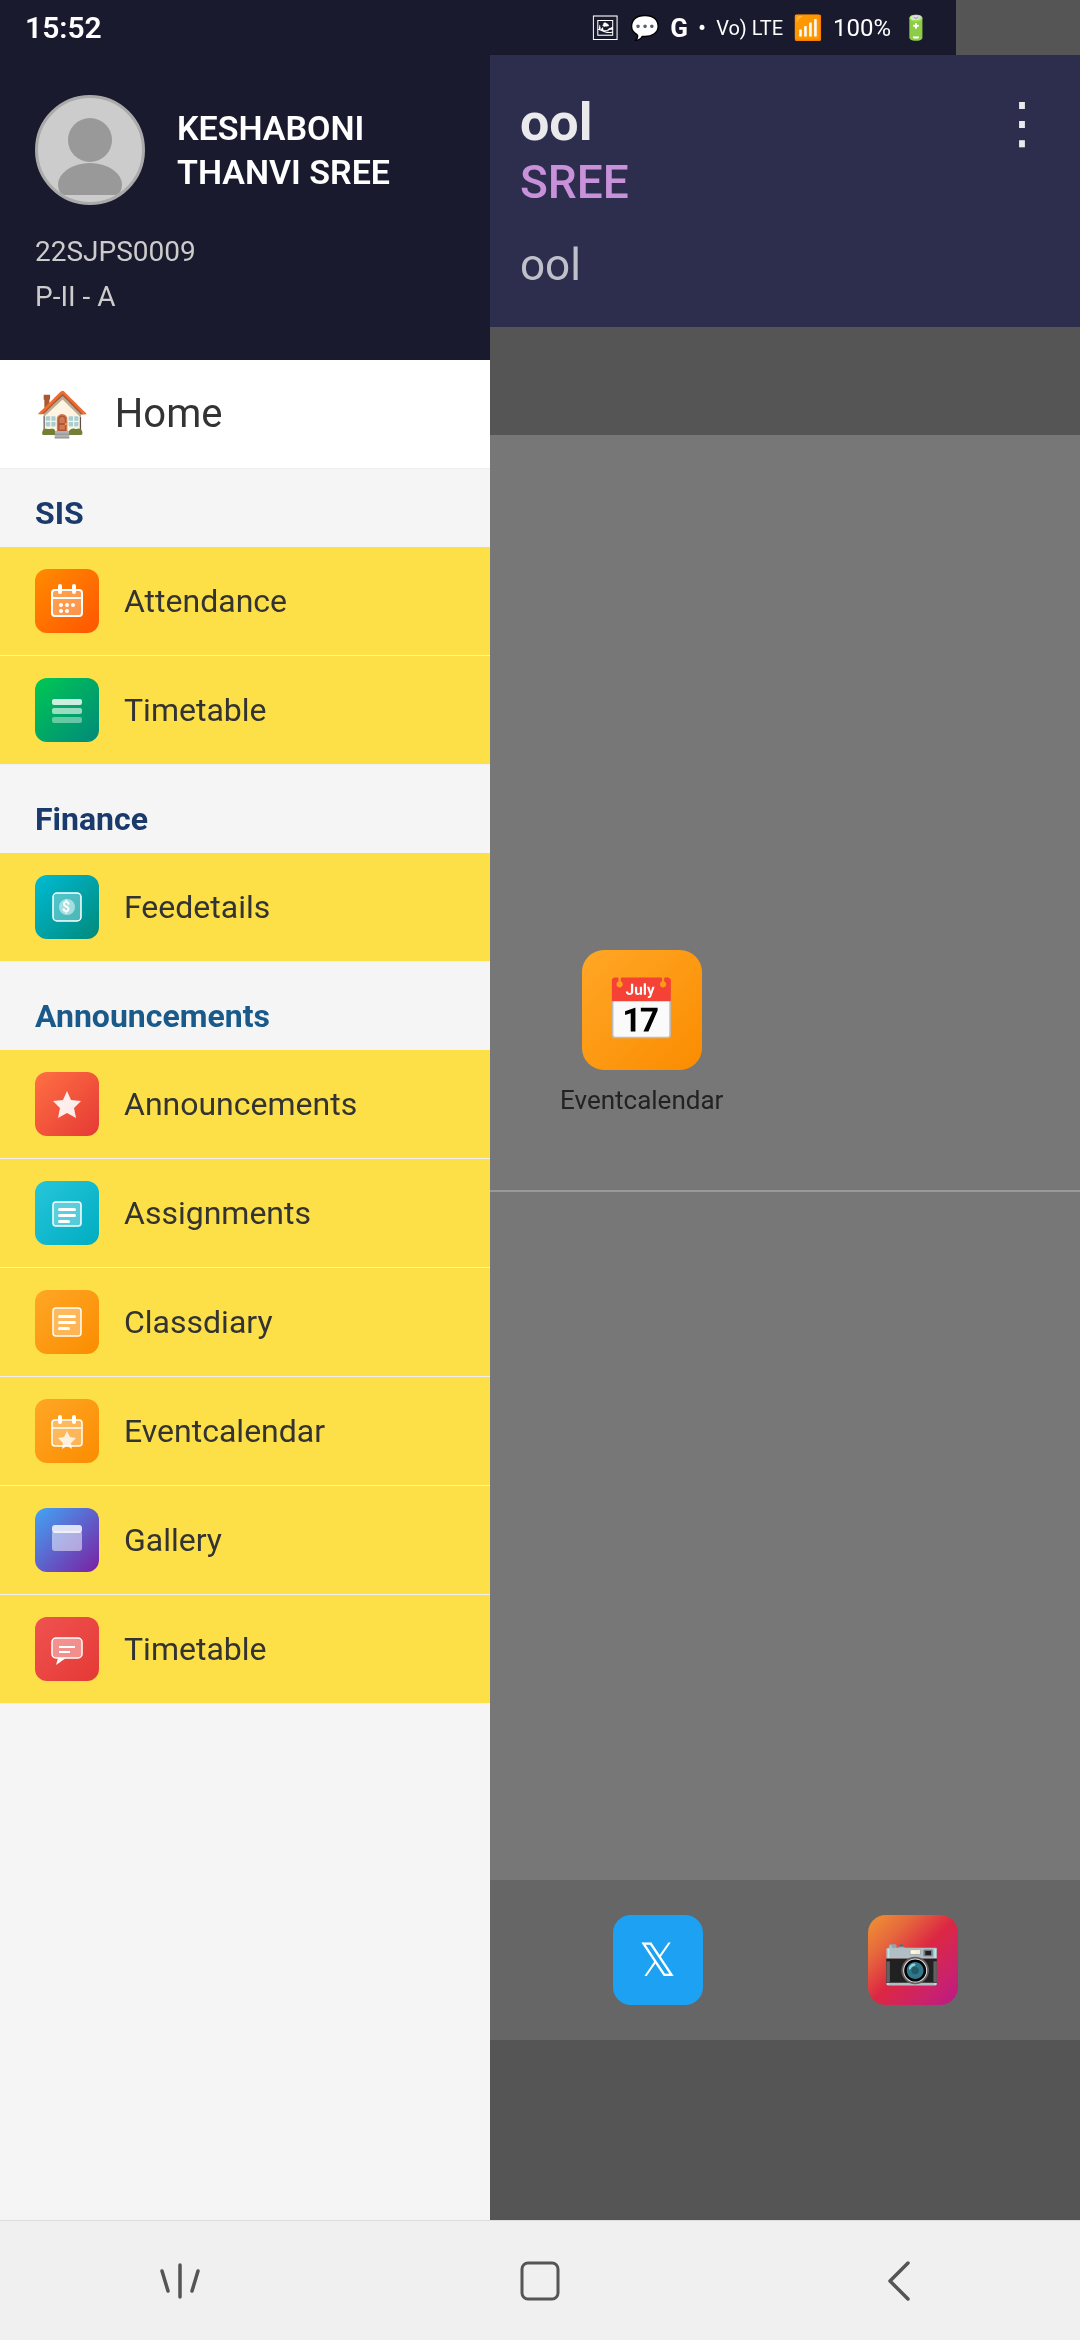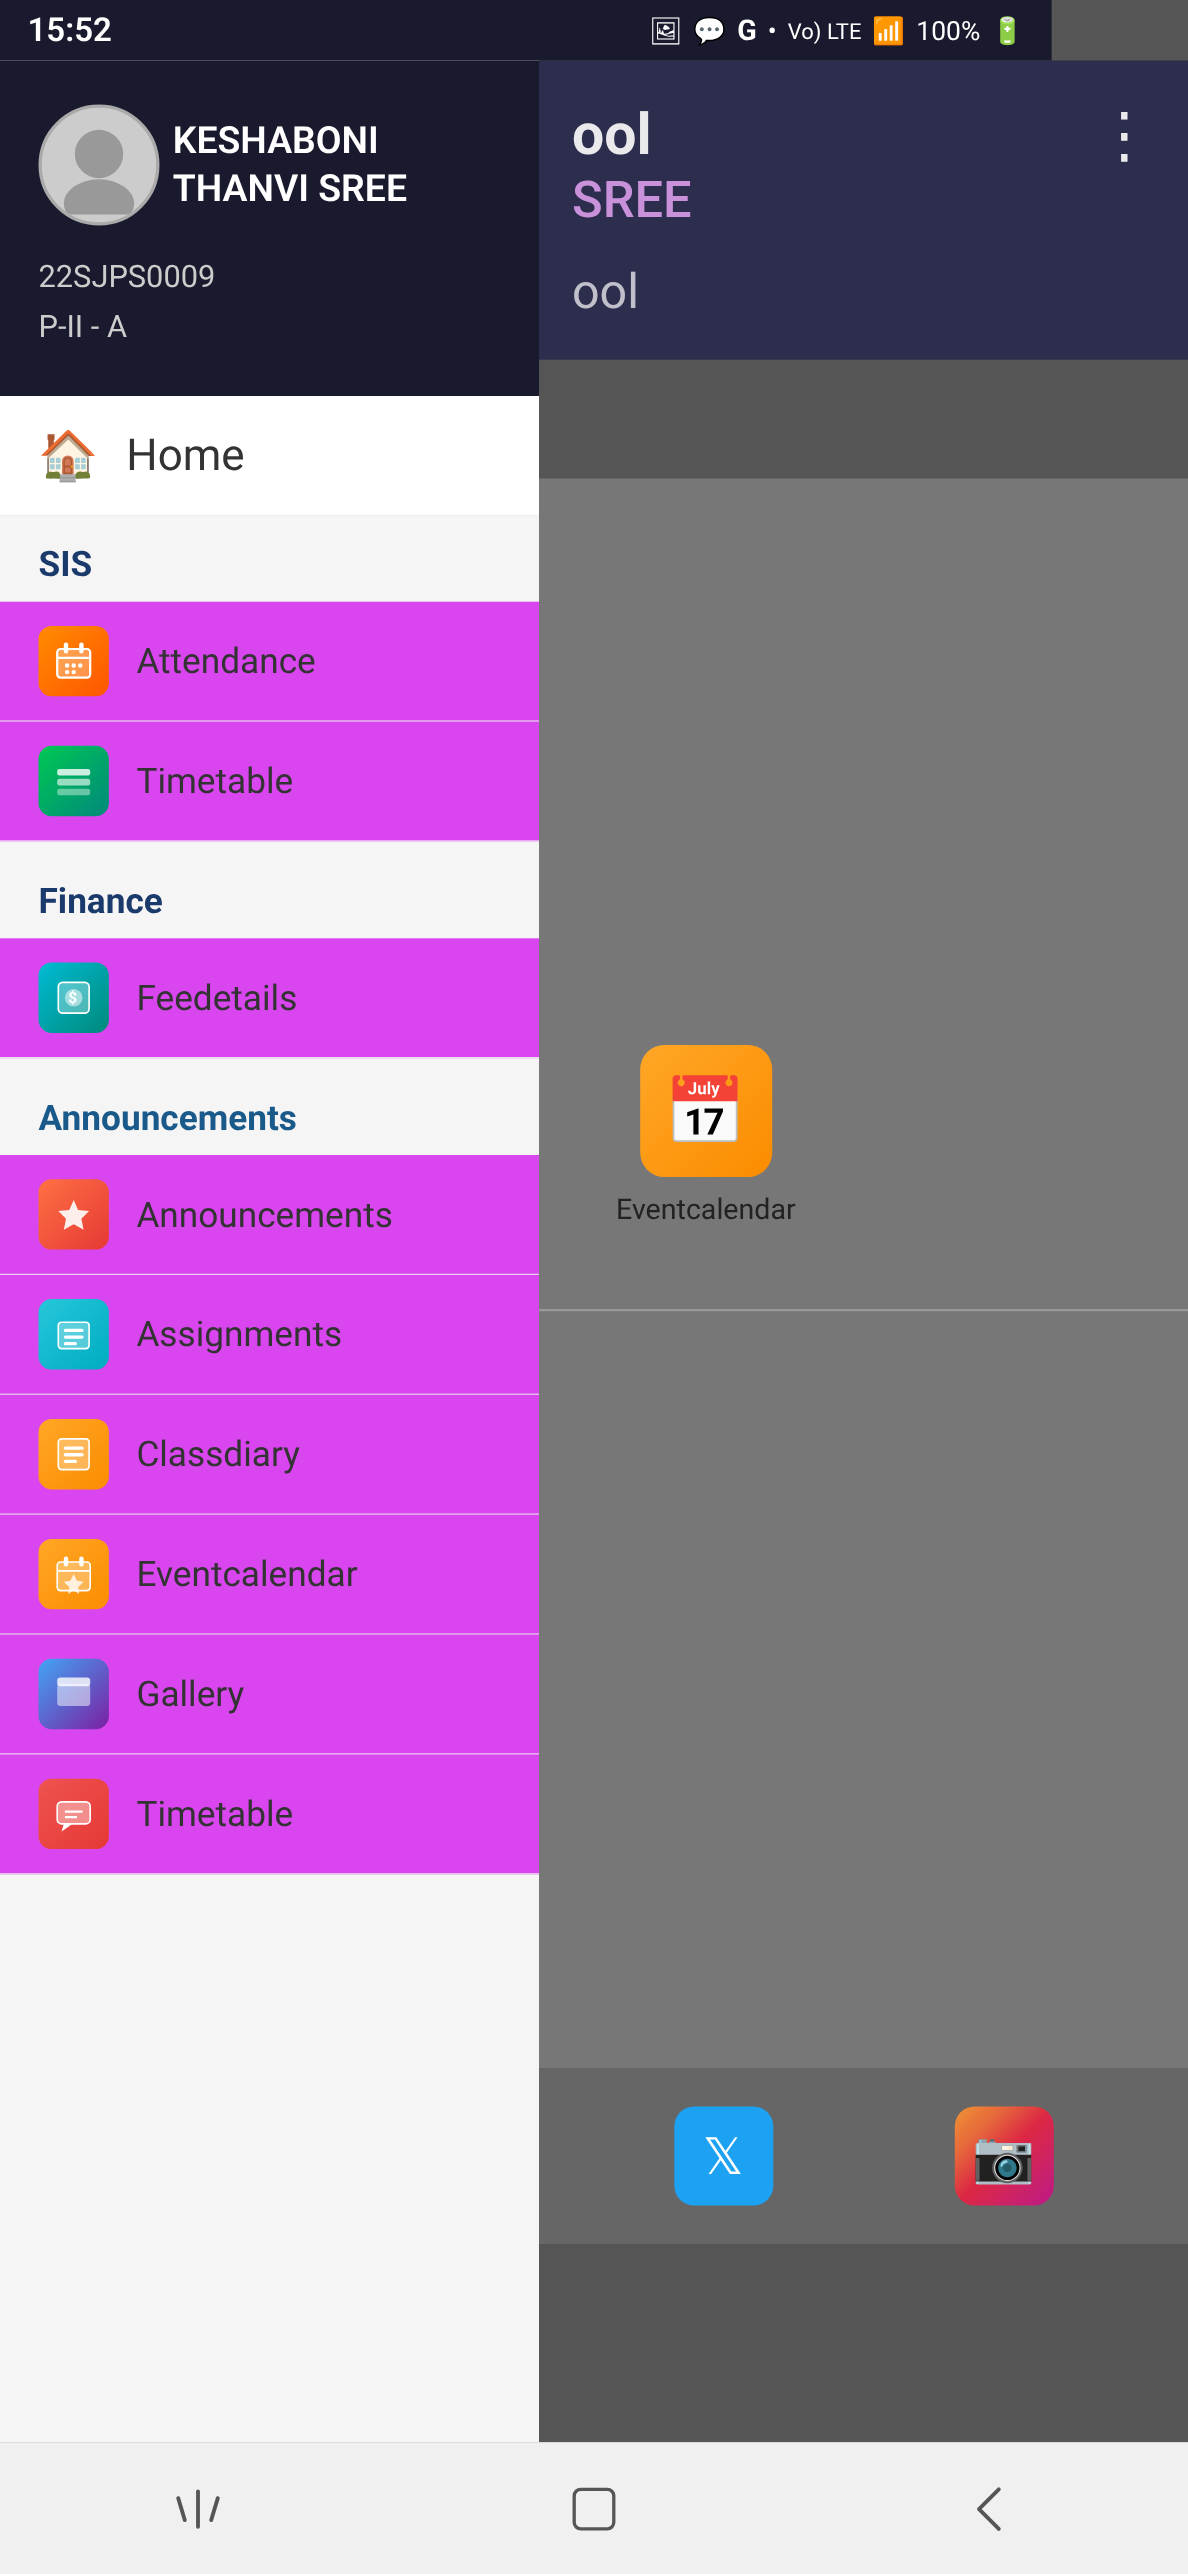--- a/index.html
+++ b/index.html
@@ -150,21 +150,21 @@
     .profile-header {
       background: #1a1a2e;
       padding: 40px 35px 40px 35px;
       display: flex;
       flex-direction: column;
     }
 
     .profile-top {
       display: flex;
       align-items: center;
-      gap: 12px;
+      gap: 32px;
       margin-bottom: 25px;
     }
 
     .avatar {
       width: 110px;
       height: 110px;
       border-radius: 55px;
       background: #ccc;
       display: flex;
       align-items: center;
@@ -225,21 +225,21 @@
 
     .section-header.communication {
       color: #1a5a8a;
     }
 
     .menu-item {
       display: flex;
       align-items: center;
       gap: 25px;
       padding: 22px 35px;
-      background: #d946ef;
+      background: #fde047;
       border-bottom: 1px solid #f0f0f0;
       cursor: pointer;
     }
 
     .menu-item-icon {
       width: 64px;
       height: 64px;
       border-radius: 12px;
       display: flex;
       align-items: center;

